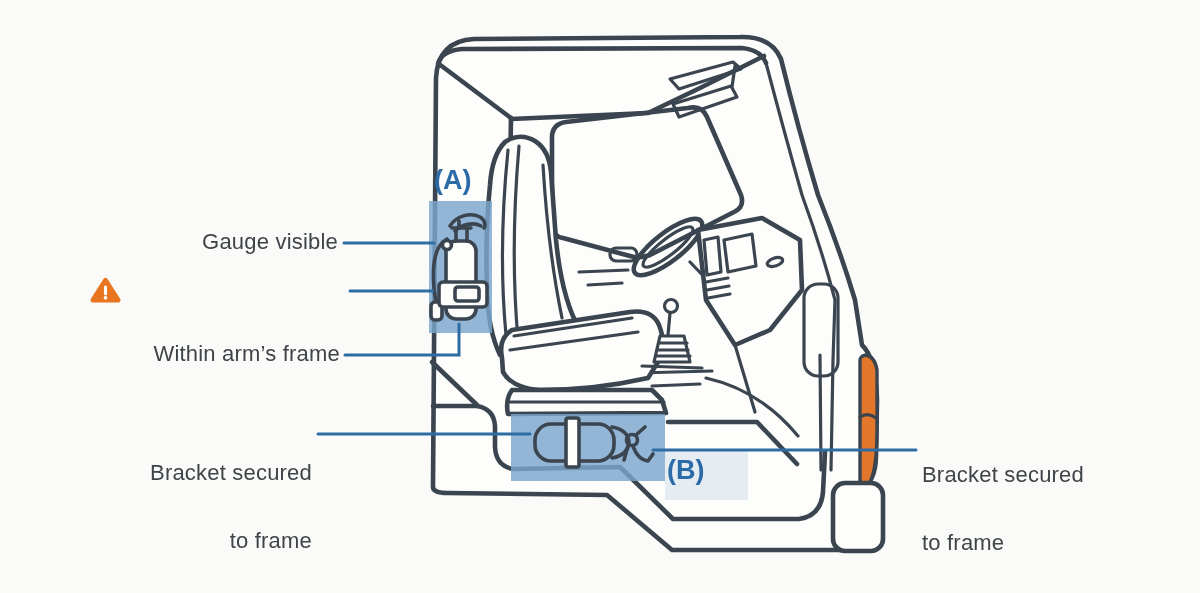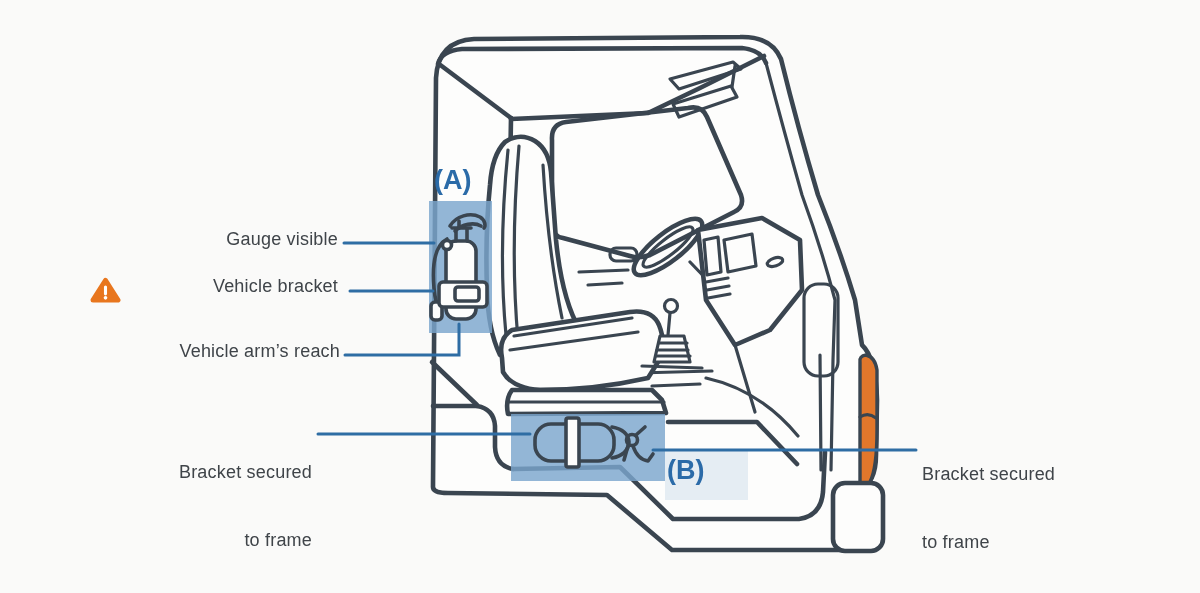--- a/index.html
+++ b/index.html
@@ -19,21 +19,21 @@
   .s3f{stroke:var(--outline,#3a4550);stroke-width:3.2;fill:#fdfdfc;stroke-linecap:round;stroke-linejoin:round;}
   .ic {stroke:var(--outline,#3a4550);stroke-width:3.6;fill:none;stroke-linecap:round;stroke-linejoin:round;}
   .icf{stroke:var(--outline,#3a4550);stroke-width:3.6;fill:#fdfdfc;stroke-linecap:round;stroke-linejoin:round;}
   .hl {fill:var(--highlight-blue,#7ba6cd);opacity:.82;}
   .hl2{fill:var(--highlight-blue,#7ba6cd);opacity:.18;}
   .orange{fill:var(--marker-orange,#e2772b);stroke:var(--outline,#3a4550);stroke-width:3.4;stroke-linejoin:round;}
   .leader{stroke:var(--leader-blue,#2e6da4);stroke-width:3;fill:none;stroke-linecap:round;}
 
   .callout{
     position:absolute;
-    font-size:18px;font-weight:500;letter-spacing:.2px;
+    font-size:22px;font-weight:500;letter-spacing:.2px;
     color:var(--text-dark,#3f4449);
   }
   .two-line span{display:block;line-height:29px;margin-top:39px;}
   .region-label{
     position:absolute;
     font-size:27px;font-weight:700;
     color:var(--label-blue,#2b6ba8);
   }
   .warn-row{display:flex;align-items:center;justify-content:flex-end;gap:10px;}
 </style>
@@ -170,24 +170,23 @@
   <div class="region-label" style="left:667px;top:455px;">(B)</div>
 
   <div class="callout" style="left:100px;top:229px;width:238px;text-align:right;">Gauge visible</div>
 
   <div class="callout warn-row" style="left:90px;top:276px;width:248px;">
     <svg width="31" height="28" viewBox="0 0 32 29">
       <path d="M16 4.5 L29 25 L3 25 Z" fill="var(--warning-orange,#e8761e)" stroke="var(--warning-orange,#e8761e)" stroke-width="5" stroke-linejoin="round"></path>
       <path d="M16 11.5 L16 18.5" stroke="#ffffff" stroke-width="3.2" stroke-linecap="round"></path>
       <circle cx="16" cy="22.6" r="1.9" fill="#ffffff"></circle>
     </svg>
-    <span>Vehicle bracket</span>
   </div>
 
-  <div class="callout" style="left:90px;top:341px;width:250px;text-align:right;">Vehicle arm’s reach</div>
+  <div class="callout" style="left:90px;top:341px;width:250px;text-align:right;">Within arm’s frame</div>
 
   <div class="callout two-line" style="left:120px;top:419px;width:192px;text-align:right;">
     <span>Bracket secured</span>
     <span>to frame</span>
   </div>
 
   <div class="callout two-line" style="left:922px;top:421px;width:220px;text-align:left;">
     <span>Bracket secured</span>
     <span>to frame</span>
   </div>

